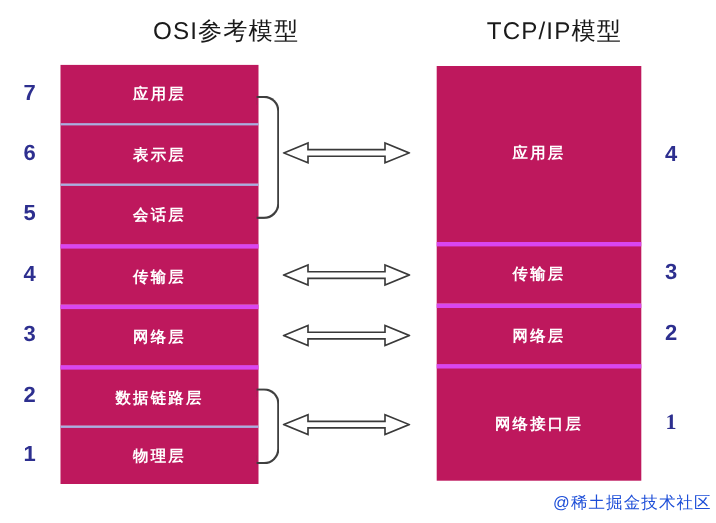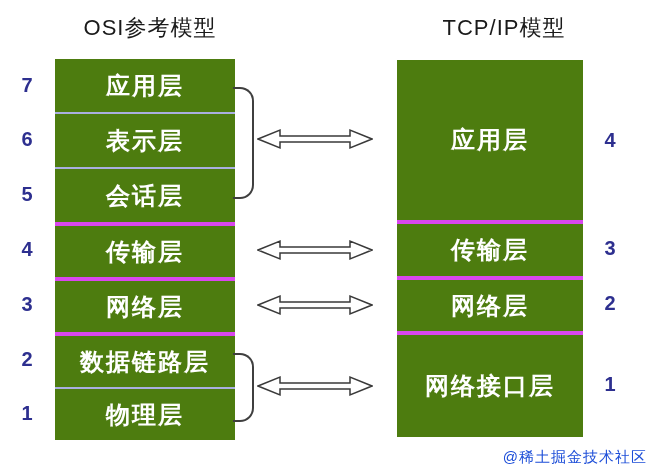--- a/index.html
+++ b/index.html
@@ -9,47 +9,47 @@
     background:#ffffff;
     font-family:"Liberation Sans","DejaVu Sans",sans-serif;
     overflow:hidden;
   }
   .title{
     position:absolute;top:13px;
     width:220px;text-align:center;
     font-size:22px;font-weight:500;color:#1a1a1a;
     letter-spacing:1px;white-space:nowrap;
   }
-  .title.left{left:40px;}
+  .title.left{left:52px;text-align:right;}
   .title.right{left:394px;}
 
   
   .num-col{position:absolute;display:flex;flex-direction:column;}
   .osi-nums{left:10px;top:59px;width:34px;height:381px;}
   .tcp-nums{left:592px;top:60px;width:36px;height:377px;}
   .num{
     display:flex;align-items:center;justify-content:center;
     font-size:20px;font-weight:bold;color:#2d2f8f;
   }
 
   
   .box-col{position:absolute;display:flex;flex-direction:column;}
   .osi-col{left:55px;top:59px;width:180px;}
   .tcp-col{left:397px;top:60px;width:186px;}
   .box{
     box-sizing:border-box;
-    background:#4d7c0f;
+    background:#be185d;
     display:flex;align-items:center;justify-content:center;
-    color:#ffffff;font-size:24px;font-weight:bold;
+    color:#ffffff;font-size:14px;font-weight:bold;
     letter-spacing:2px;white-space:nowrap;
   }
   .sep-lav{border-top:2px solid #a9afe0;text-align:center;}
   .sep-white{border-top:4px solid #d946ef;}
   .h53{height:53px;} .h55{height:55px;} .h56{height:56px;}
-  .h106{height:106px;} .h160{height:160px;}
+  .h106{height:106px;font-family:Liberation Serif, serif;} .h160{height:160px;}
 
   
   .bracket{
     position:absolute;
     border:2px solid #3f3f3f;border-left:none;
     border-radius:0 14px 14px 0;
     background:transparent;
   }
   .bracket-top{left:233px;top:87px;width:19px;height:108px;}
   .bracket-bottom{left:233px;top:353px;width:19px;height:65px;}

